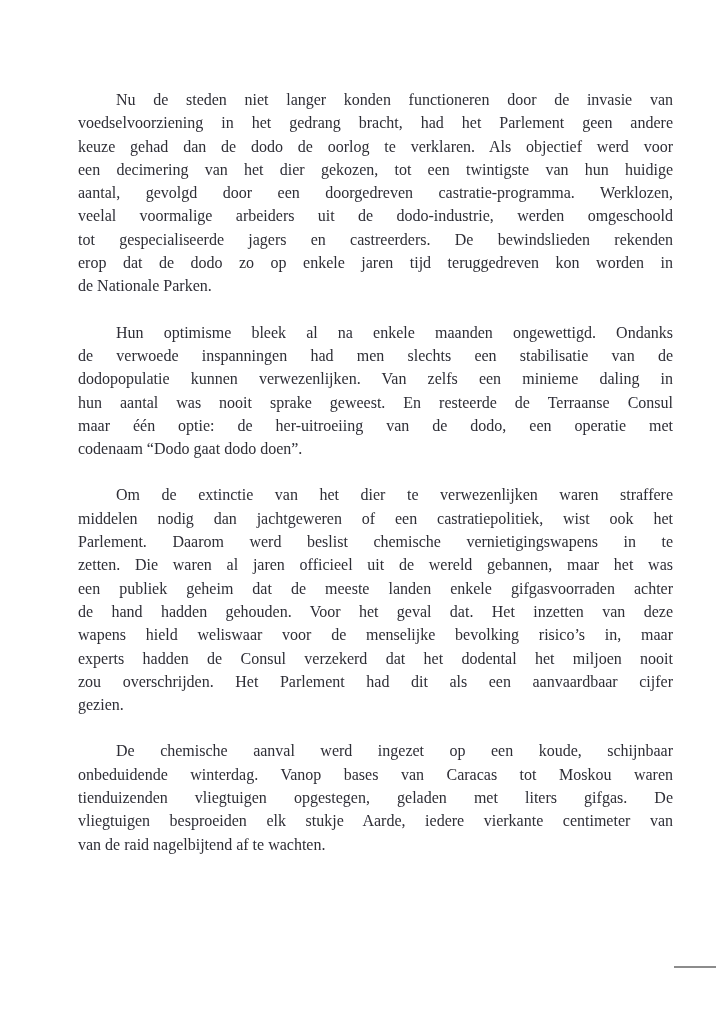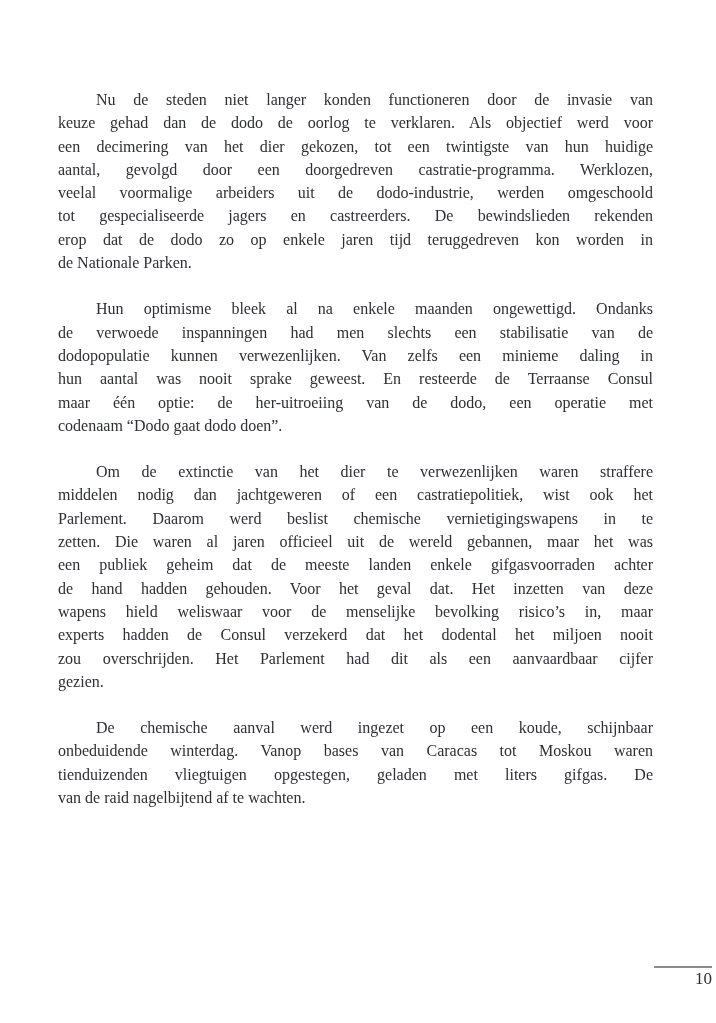--- a/index.html
+++ b/index.html
@@ -15,20 +15,21 @@
     height:1023px;
     background:var(--bg-color);
     position:relative;
     overflow:hidden;
     font-family:"Liberation Serif", serif;
   }
   .page{
     position:absolute;
     inset:0;
     background:var(--bg-color);
+    margin-left:20px;
   }
   .text-block{
     position:absolute;
     left:58px;
     top:88px;
     width:595px;
     color:var(--text-color);
     font-size:16px;
     line-height:23.3px;
   }
@@ -67,20 +68,21 @@
     margin-top:1px;
   }
 </style>
 </head>
 <body>
 
 <div class="page">
   <div class="text-block" id="text-block">
       <div class="paragraph">
         <div class="line para-first">Nu de steden niet langer konden functioneren door de invasie van</div>
+        <div class="line">voedselvoorziening in het gedrang bracht, had het Parlement geen andere</div>
         <div class="line">keuze gehad dan de dodo de oorlog te verklaren. Als objectief werd voor</div>
         <div class="line">een decimering van het dier gekozen, tot een twintigste van hun huidige</div>
         <div class="line">aantal, gevolgd door een doorgedreven castratie-programma. Werklozen,</div>
         <div class="line">veelal voormalige arbeiders uit de dodo-industrie, werden omgeschoold</div>
         <div class="line">tot gespecialiseerde jagers en castreerders. De bewindslieden rekenden</div>
         <div class="line">erop dat de dodo zo op enkele jaren tijd teruggedreven kon worden in</div>
         <div class="line para-last">de Nationale Parken.</div>
       </div>
       <div class="paragraph">
         <div class="line para-first">Hun optimisme bleek al na enkele maanden ongewettigd. Ondanks</div>
@@ -99,20 +101,21 @@
         <div class="line">de hand hadden gehouden. Voor het geval dat. Het inzetten van deze</div>
         <div class="line">wapens hield weliswaar voor de menselijke bevolking risico’s in, maar</div>
         <div class="line">experts hadden de Consul verzekerd dat het dodental het miljoen nooit</div>
         <div class="line">zou overschrijden. Het Parlement had dit als een aanvaardbaar cijfer</div>
         <div class="line para-last">gezien.</div>
       </div>
       <div class="paragraph">
         <div class="line para-first">De chemische aanval werd ingezet op een koude, schijnbaar</div>
         <div class="line">onbeduidende winterdag. Vanop bases van Caracas tot Moskou waren</div>
         <div class="line">tienduizenden vliegtuigen opgestegen, geladen met liters gifgas. De</div>
+        <div class="line">vliegtuigen besproeiden elk stukje Aarde, iedere vierkante centimeter van</div>
         <div class="line para-last">van de raid nagelbijtend af te wachten.</div>
       </div>
     </div>
   <div class="footer">
     <div class="footer-rule"></div>
     <div class="page-number">10</div>
   </div>
 </div>
 
 </body></html>

